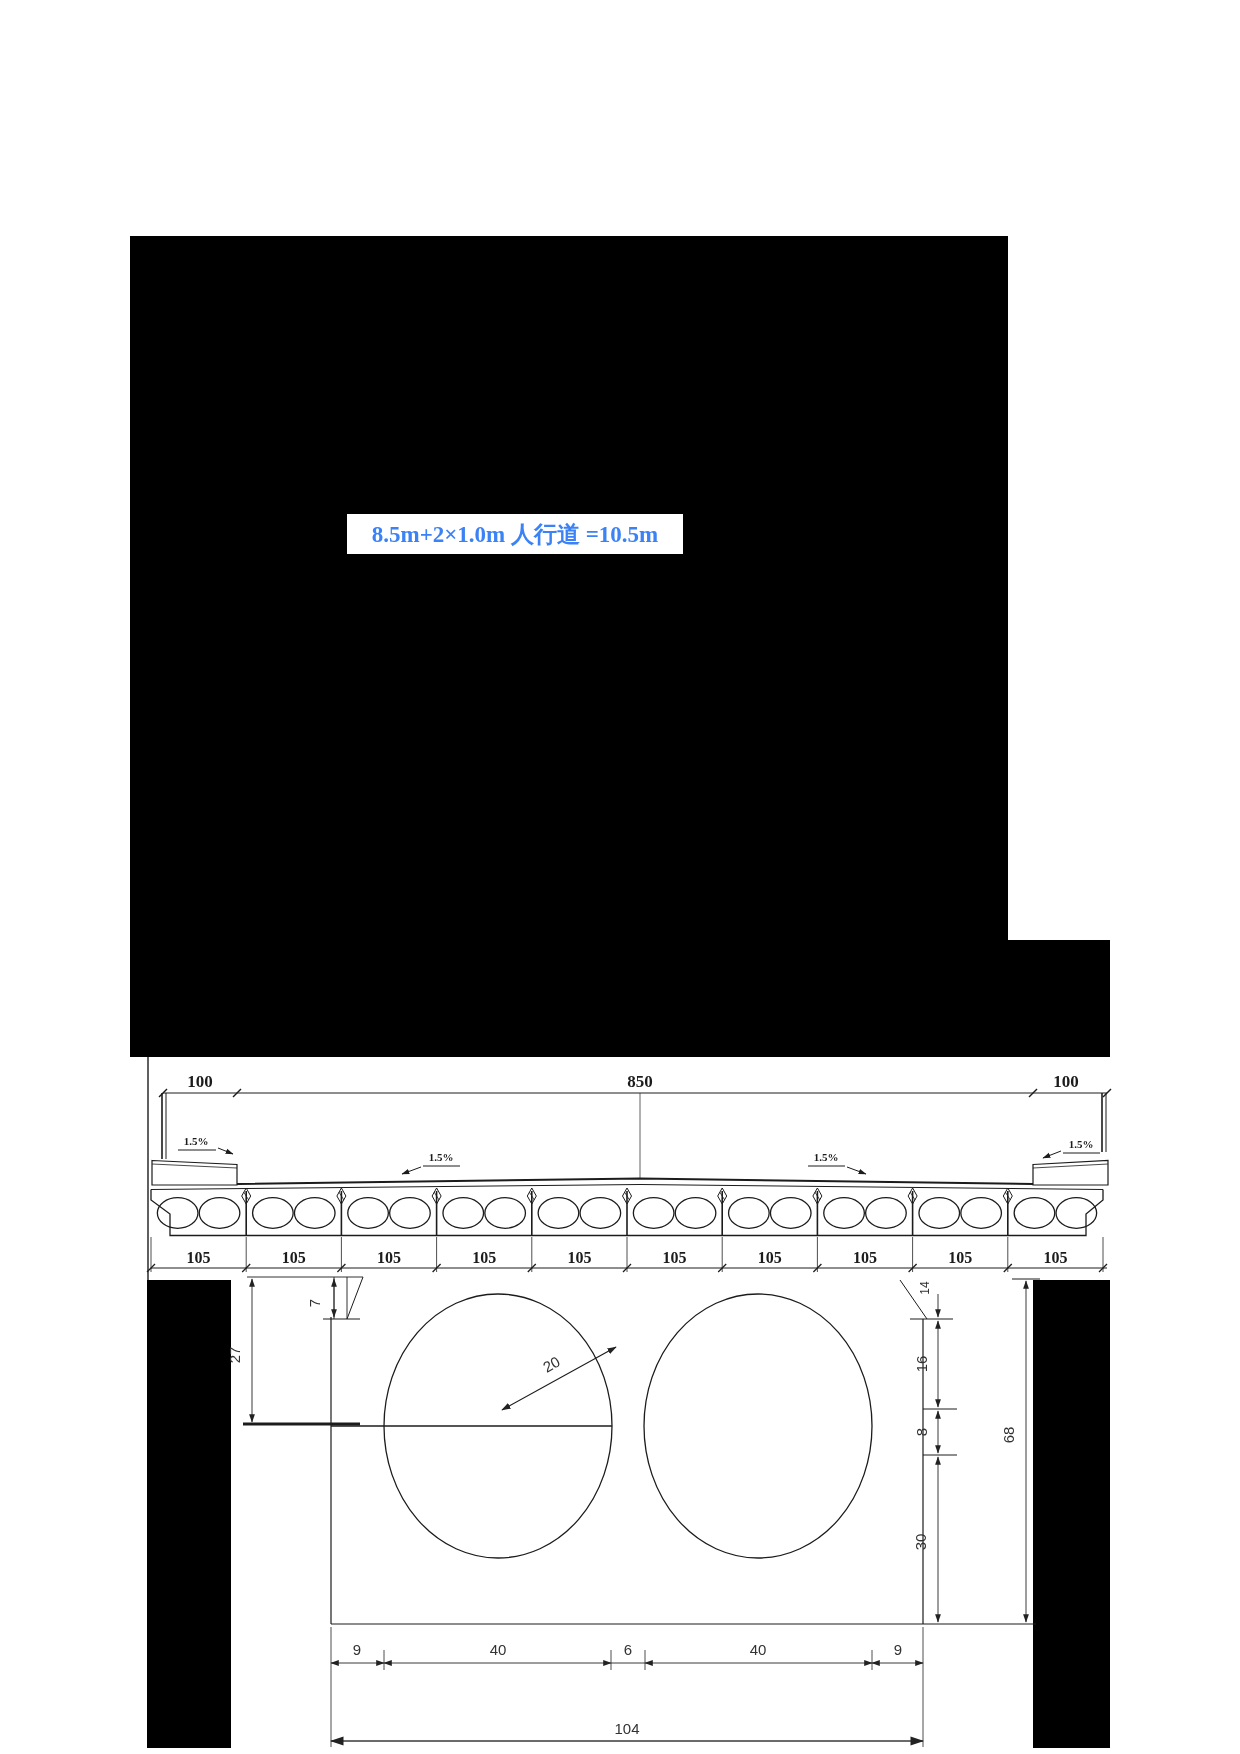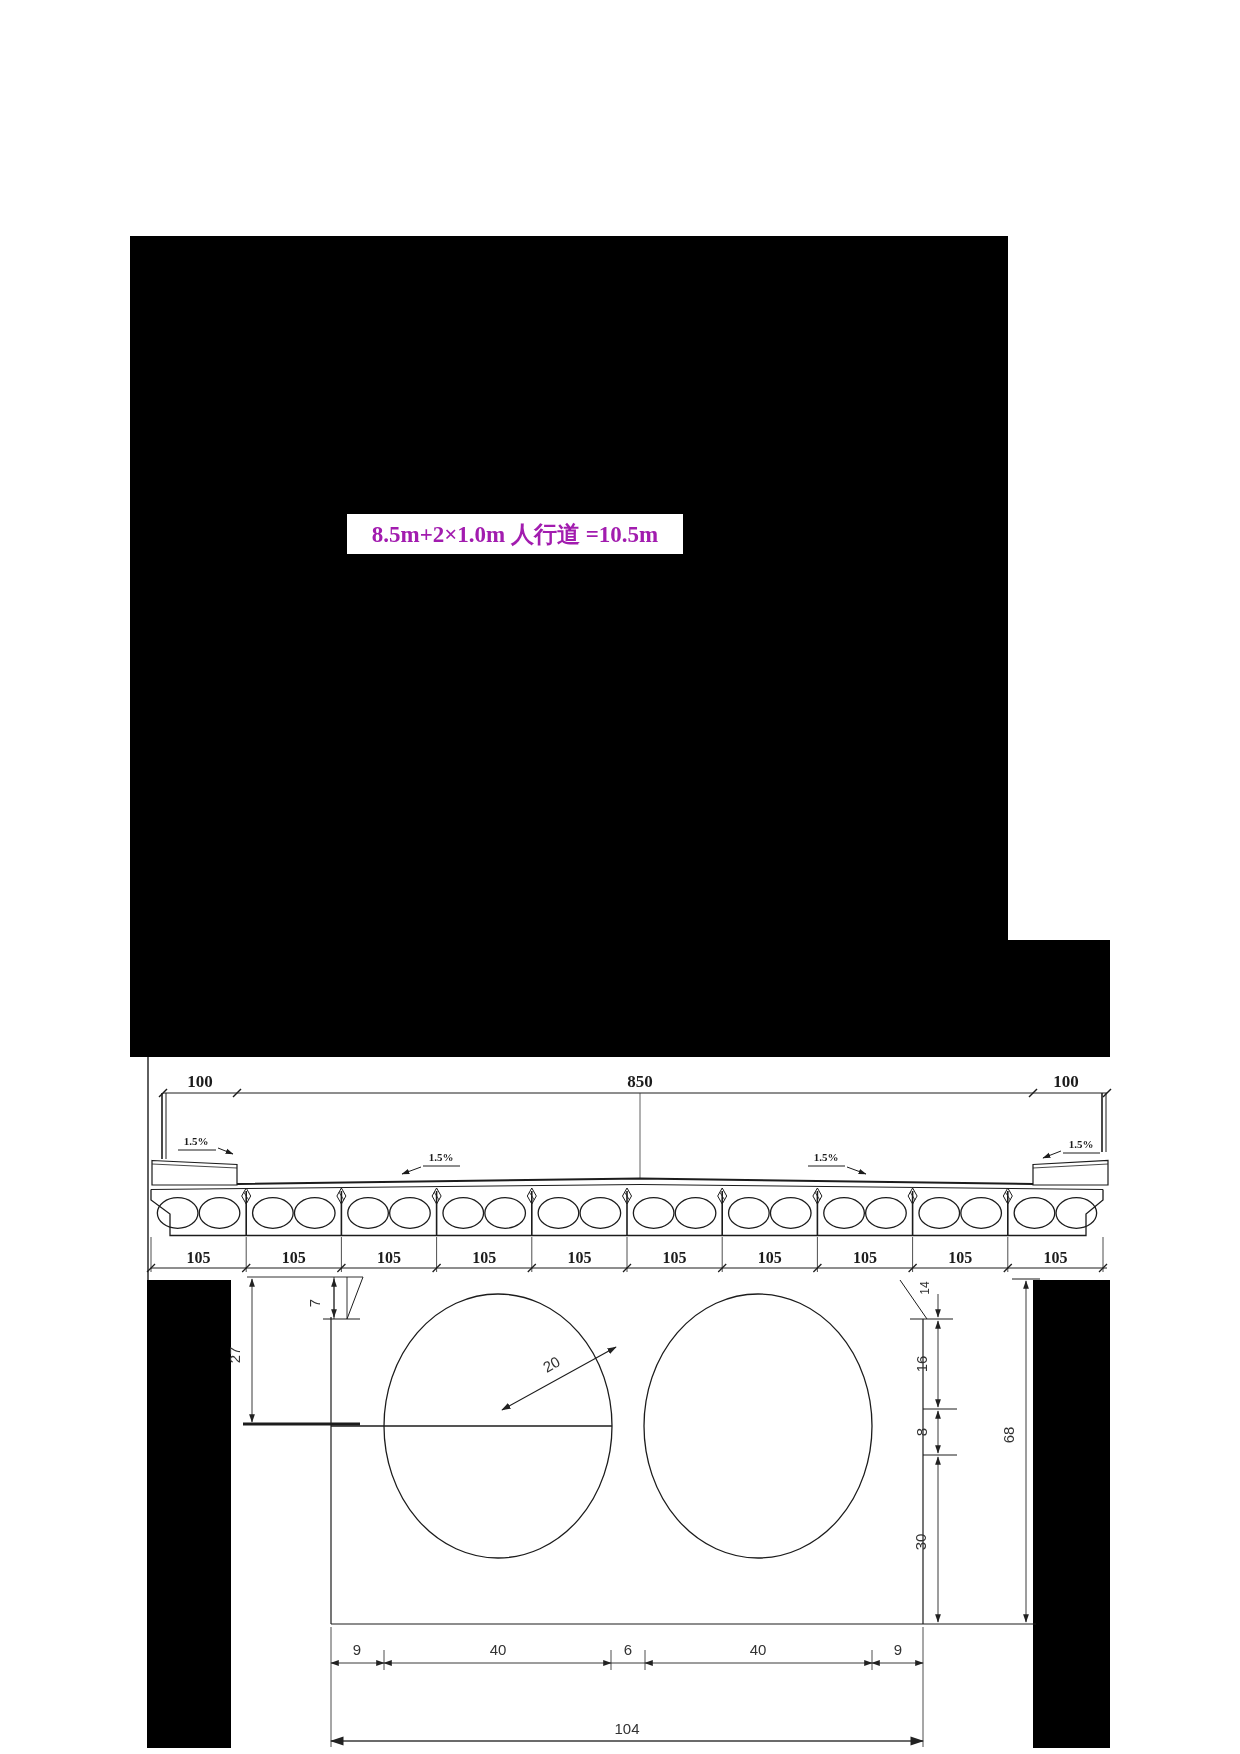--- a/index.html
+++ b/index.html
@@ -1,21 +1,21 @@
 <!DOCTYPE html>
 <html><head>
 <meta charset="utf-8">
 <style>
   html,body{margin:0;padding:0;background:#ffffff;}
   #page{position:relative;width:1240px;height:1754px;background:#ffffff;overflow:hidden;
         font-family:"Liberation Sans",sans-serif;}
   .blackpanel{position:absolute;background:#000000;}
   #toplabel{position:absolute;left:347px;top:514px;width:336px;height:40px;background:#ffffff;
             display:flex;align-items:center;justify-content:center;
-            font-family:"Liberation Serif",serif;font-weight:bold;font-size:23px;color:#a21caf;
+            font-family:"Liberation Serif",serif;font-weight:bold;font-size:23px;color:#3b82f6;
             white-space:nowrap;letter-spacing:0px;}
   svg{position:absolute;overflow:visible;}
   .ink{stroke:#1c1c1c;fill:none;}
   .ink2{stroke:#3a3a3a;fill:none;}
   text{fill:#1c1c1c;}
   .dimserif{font-family:"Liberation Serif",serif;font-size:17px;font-weight:bold;}
   .dimserif2{font-family:"Liberation Serif",serif;font-size:16px;font-weight:bold;}
   .slopetxt{font-family:"Liberation Serif",serif;font-size:11px;font-weight:bold;}
   .dimsans{font-family:"Liberation Sans",sans-serif;font-size:15px;fill:#333;}
   .dimsans-sm{font-family:"Liberation Sans",sans-serif;font-size:12px;fill:#333;}

